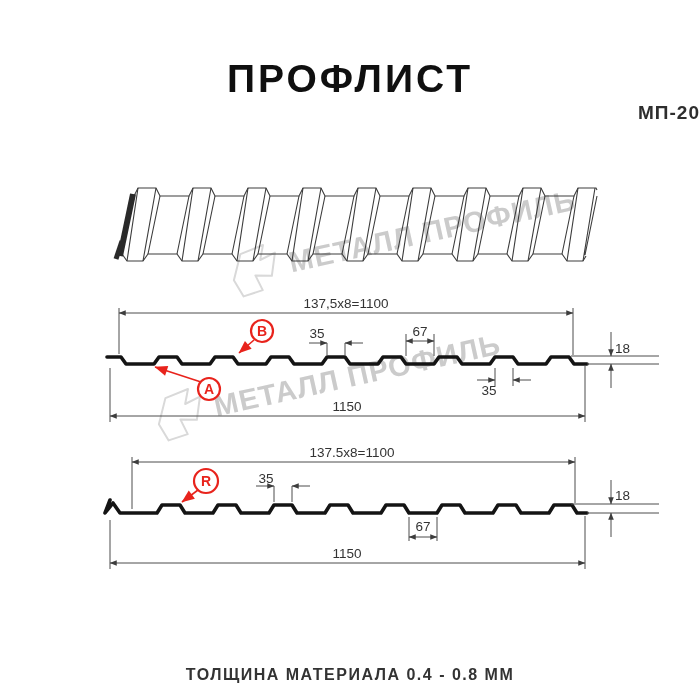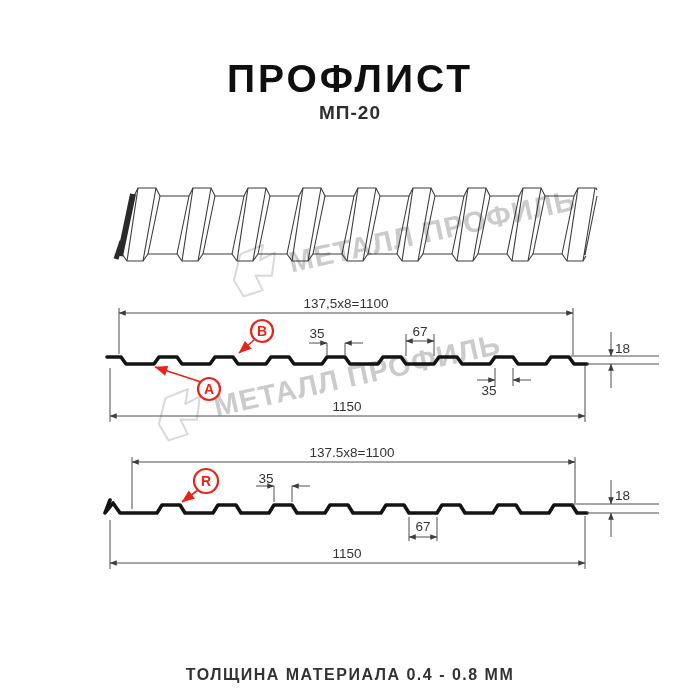--- a/index.html
+++ b/index.html
@@ -1,20 +1,20 @@
 <!DOCTYPE html>
 <html><head>
 <meta charset="utf-8">
 <style>
   html,body{margin:0;padding:0;}
   .page{position:relative;width:700px;height:700px;background:#ffffff;overflow:hidden;
         font-family:"Liberation Sans", sans-serif;}
   .title{position:absolute;top:57px;left:0;right:0;text-align:center;
          font-size:39px;font-weight:bold;letter-spacing:3px;color:#0f0f0f;}
-  .subtitle{position:absolute;top:102px;left:0;right:0;text-align:center;
+  .subtitle{position:absolute;top:102px;left:0;right:0;text-align:right;
          font-size:19px;font-weight:bold;letter-spacing:1px;color:#2e2e2e;}
   .footer{position:absolute;top:618px;left:0;right:0;text-align:center;
          font-size:16px;font-weight:bold;letter-spacing:1.5px;color:#333333;margin-top:48px;}
   .wm{position:absolute;display:flex;align-items:center;gap:10px;
       transform:rotate(-12.5deg);transform-origin:left center;white-space:nowrap;}
   .wm .wm-text{font-size:29px;font-weight:bold;letter-spacing:1px;color:#cbcbcb;}
   .wm1{left:225px;top:252px;}
   .wm2{left:150px;top:396px;}
   .drawing{position:absolute;left:0;top:0;z-index:3;}
   .wm{z-index:1;}

